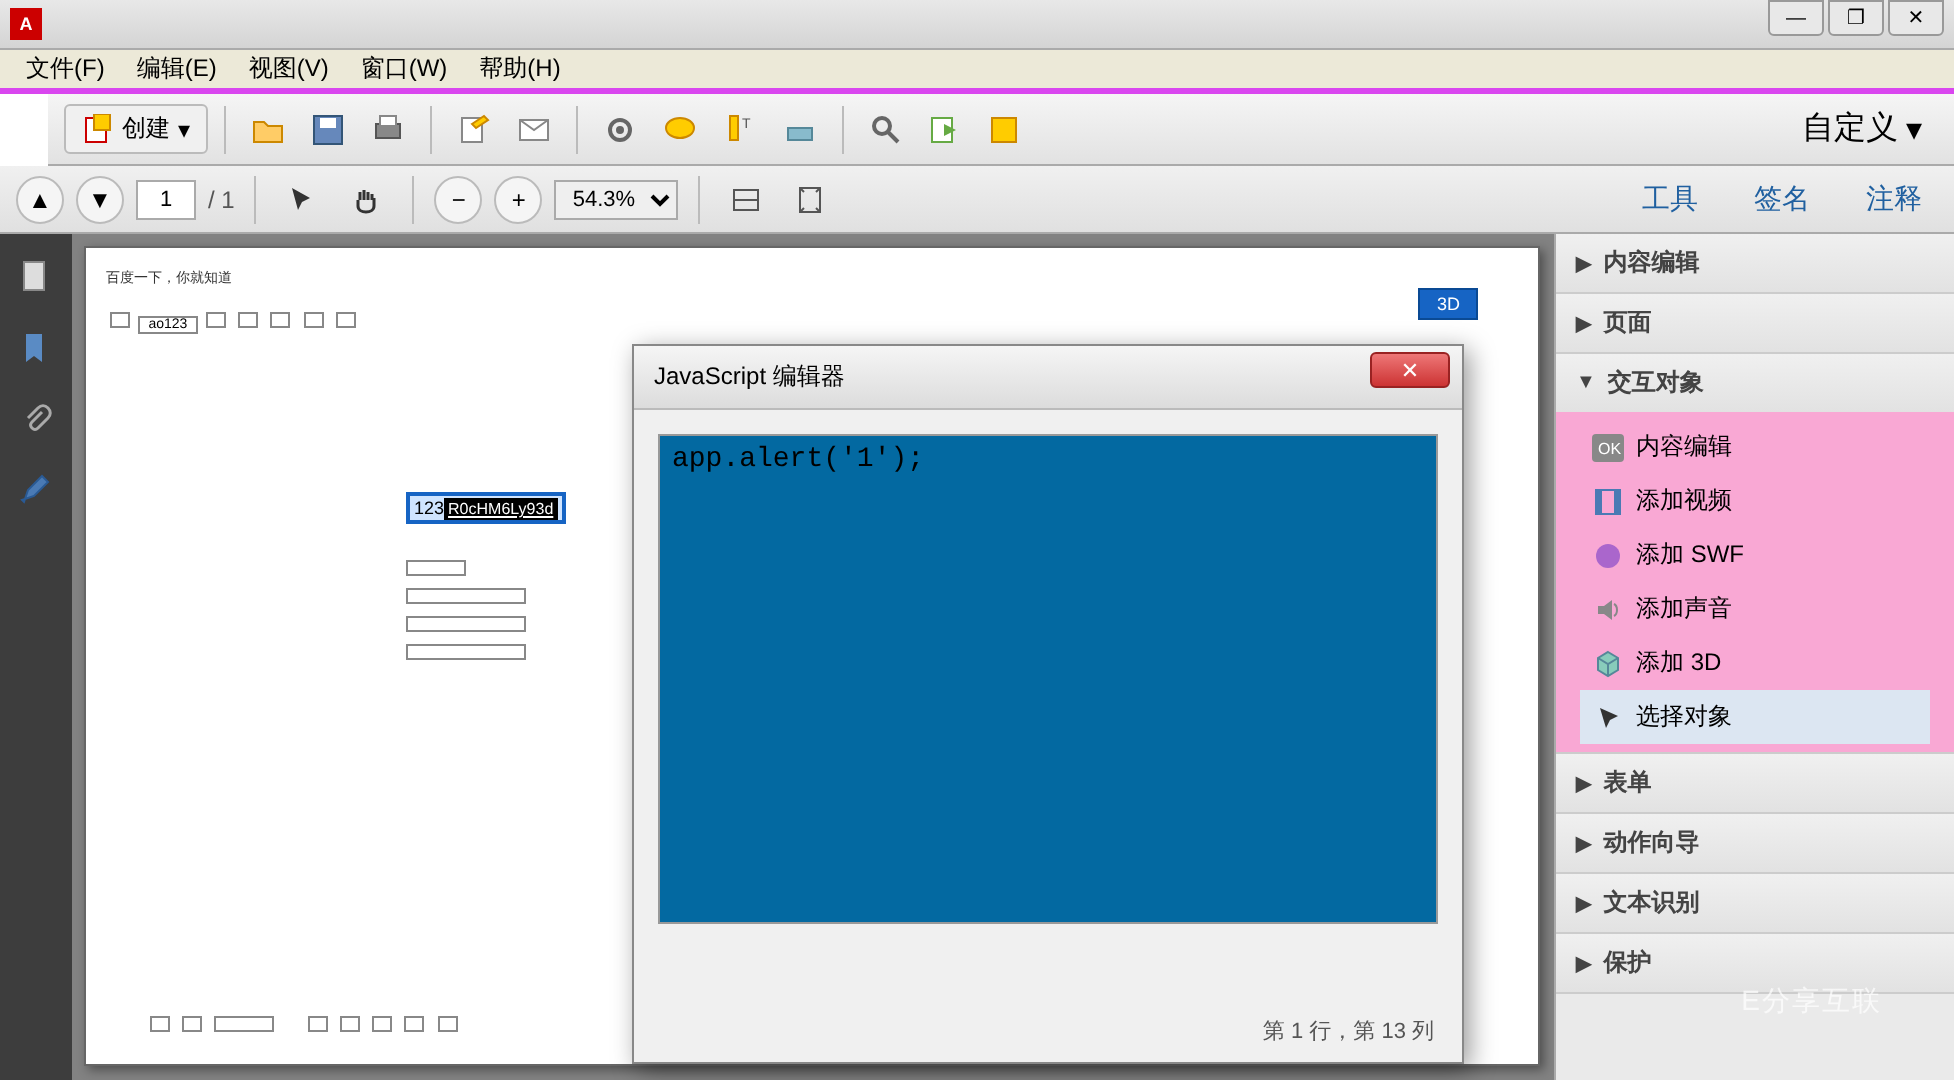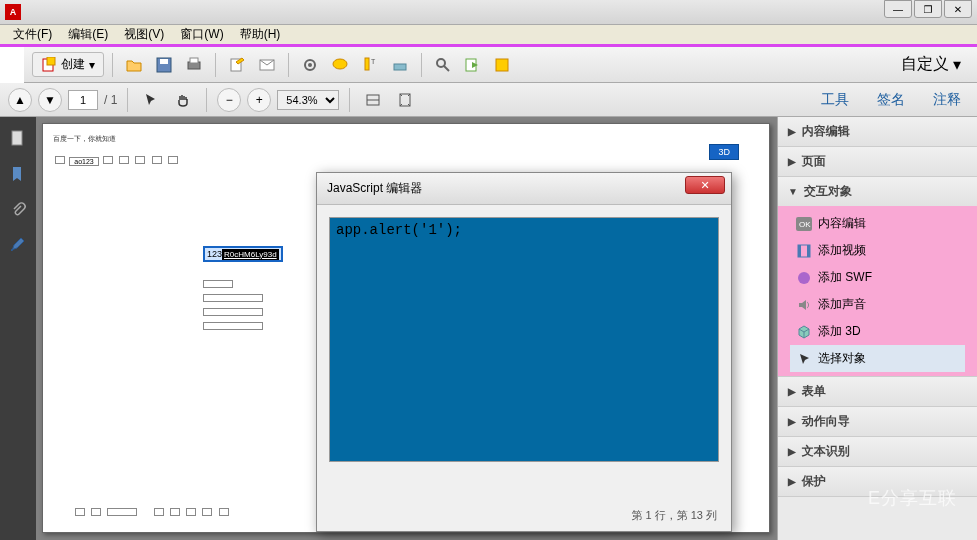--- a/index.html
+++ b/index.html
@@ -41,21 +41,21 @@
 .panel-item { padding:5px 10px 5px 28px; display:flex; align-items:center; gap:8px; cursor:pointer; position:relative; }
 .panel-item.active { background:#dce6f2; }
 .panel-item .item-icon { position:absolute; left:6px; width:16px; height:16px; display:flex; align-items:center; justify-content:center; }
 .dialog { position:absolute; left:316px; top:172px; width:416px; height:360px; background:#f0f0f0; border:1px solid #888; box-shadow:3px 3px 12px rgba(0,0,0,0.4); }
 .dialog-title { height:32px; background:linear-gradient(#f5f5f5,#dcdcdc); display:flex; align-items:center; padding:0 10px; font-size:12px; border-bottom:1px solid #bbb; position:relative; }
 .dialog-close { position:absolute; right:6px; top:3px; width:40px; height:18px; background:linear-gradient(#e77,#c33); border:1px solid #922; border-radius:3px; color:#fff; display:flex; align-items:center; justify-content:center; cursor:pointer; font-size:11px; }
 .dialog-body { padding:12px; }
 .dialog-label { font-size:12px; color:#333; margin-bottom:8px; }
 .code-editor { width:100%; height:245px; border:1px solid #999; background:#0369a1; font-family:"Courier New",monospace; font-size:14px; padding:4px 6px; resize:none; }
 .dialog-status { position:absolute; bottom:8px; right:14px; font-size:11px; color:#555; }
-.watermark { position:absolute; right:20px; bottom:30px; font-size:18px; color:rgba(255,255,255,0.7); font-weight:normal; pointer-events:none; letter-spacing:1px; }
+.watermark { position:absolute; right:36px; bottom:30px; font-size:14px; color:rgba(255,255,255,0.7); font-weight:normal; pointer-events:none; letter-spacing:1px; }
 svg { display:block; }
 </style>
 </head>
 <body>
 
 <div class="titlebar">
   <div class="app-icon">A</div>
   <div class="window-controls">
     <div class="wc">—</div>
     <div class="wc">❐</div>

